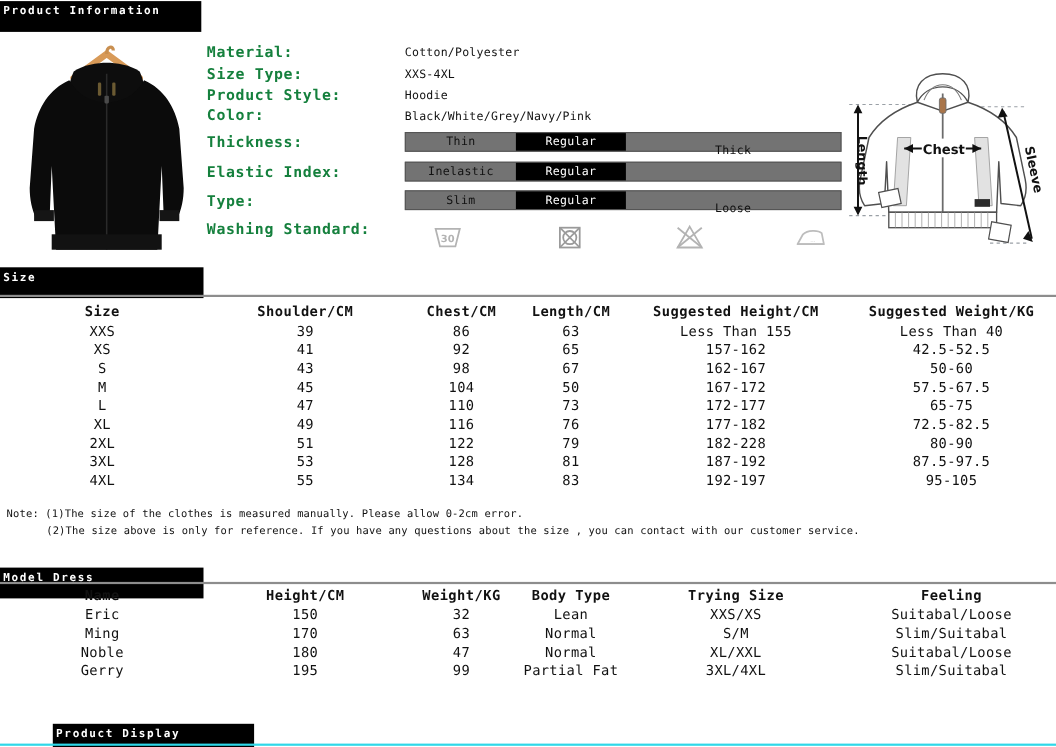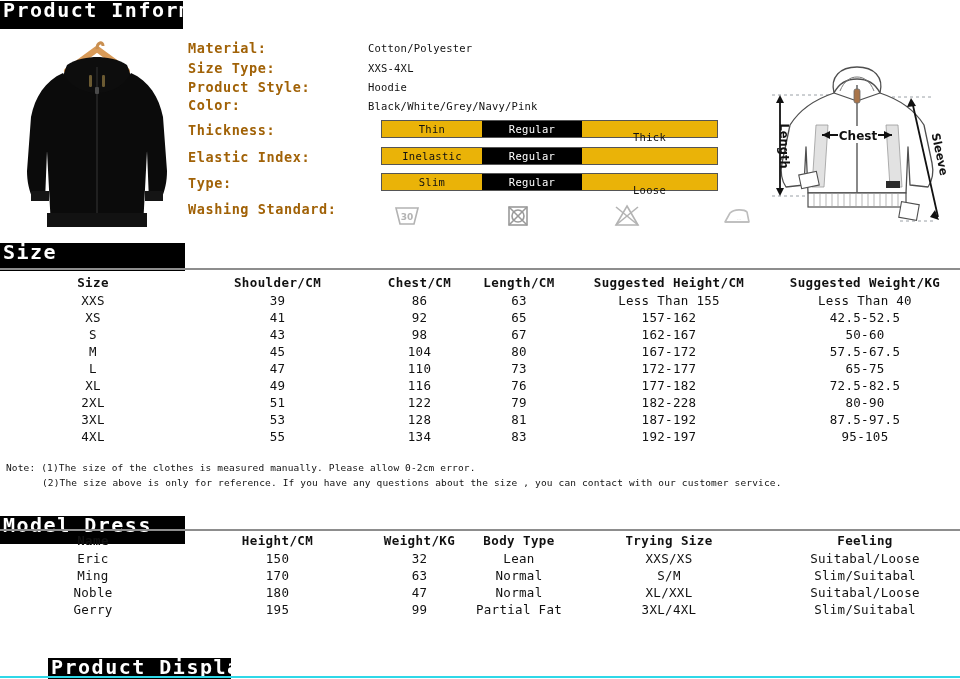--- a/index.html
+++ b/index.html
@@ -14,21 +14,21 @@
     overflow: hidden;
   }
 
   
   .banner {
     position: absolute;
     background: #000000;
     color: #ffffff;
     font-family: "DejaVu Sans Mono", "Liberation Mono", monospace;
     font-weight: bold;
-    font-size: 20px;
+    font-size: 10px;
     letter-spacing: 1.5px;
     line-height: 19px;
     height: 28px;
     padding-left: 3px;
     box-sizing: border-box;
     white-space: nowrap;
   }
   #banner-product-information { left: 0; top: 1px; width: 183px; }
   #banner-size               { left: 0; top: 243px; width: 185px; }
   #banner-model-dress        { left: 0; top: 516px; width: 185px; }
@@ -61,42 +61,42 @@
 
   
   .spec-label {
     position: absolute;
     left: 188px;
     font-family: "DejaVu Sans Mono", "Liberation Mono", monospace;
     font-weight: bold;
     font-size: 13.5px;
     letter-spacing: 0.6px;
     white-space: nowrap;
-    color: #a16207;
+    color: #15803d;
   }
   .spec-value {
     position: absolute;
     left: 368px;
     font-family: "DejaVu Sans Mono", "Liberation Mono", monospace;
     font-size: 10.5px;
     letter-spacing: 0.2px;
     white-space: nowrap;
     color: #111;
   }
 
   
   .selector {
     position: absolute;
-    left: 381px;
-    width: 337px;
+    left: 368px;
+    width: 397px;
     height: 18px;
     display: flex;
     border: 1px solid #555;
     box-sizing: border-box;
-    background: #eab308;
+    background: #737373;
   }
   .selector .seg {
     display: flex;
     align-items: center;
     justify-content: center;
     font-family: "DejaVu Sans Mono", "Liberation Mono", monospace;
     font-size: 10.5px;
     letter-spacing: 0.3px;
     color: #111;
     box-sizing: border-box;
@@ -393,21 +393,21 @@
         <td class="c1">43</td>
         <td class="c2">98</td>
         <td class="c3">67</td>
         <td class="c4">162-167</td>
         <td class="c5">50-60</td>
       </tr>
       <tr>
         <td class="c0">M</td>
         <td class="c1">45</td>
         <td class="c2">104</td>
-        <td class="c3">80</td>
+        <td class="c3">50</td>
         <td class="c4">167-172</td>
         <td class="c5">57.5-67.5</td>
       </tr>
       <tr>
         <td class="c0">L</td>
         <td class="c1">47</td>
         <td class="c2">110</td>
         <td class="c3">73</td>
         <td class="c4">172-177</td>
         <td class="c5">65-75</td>

